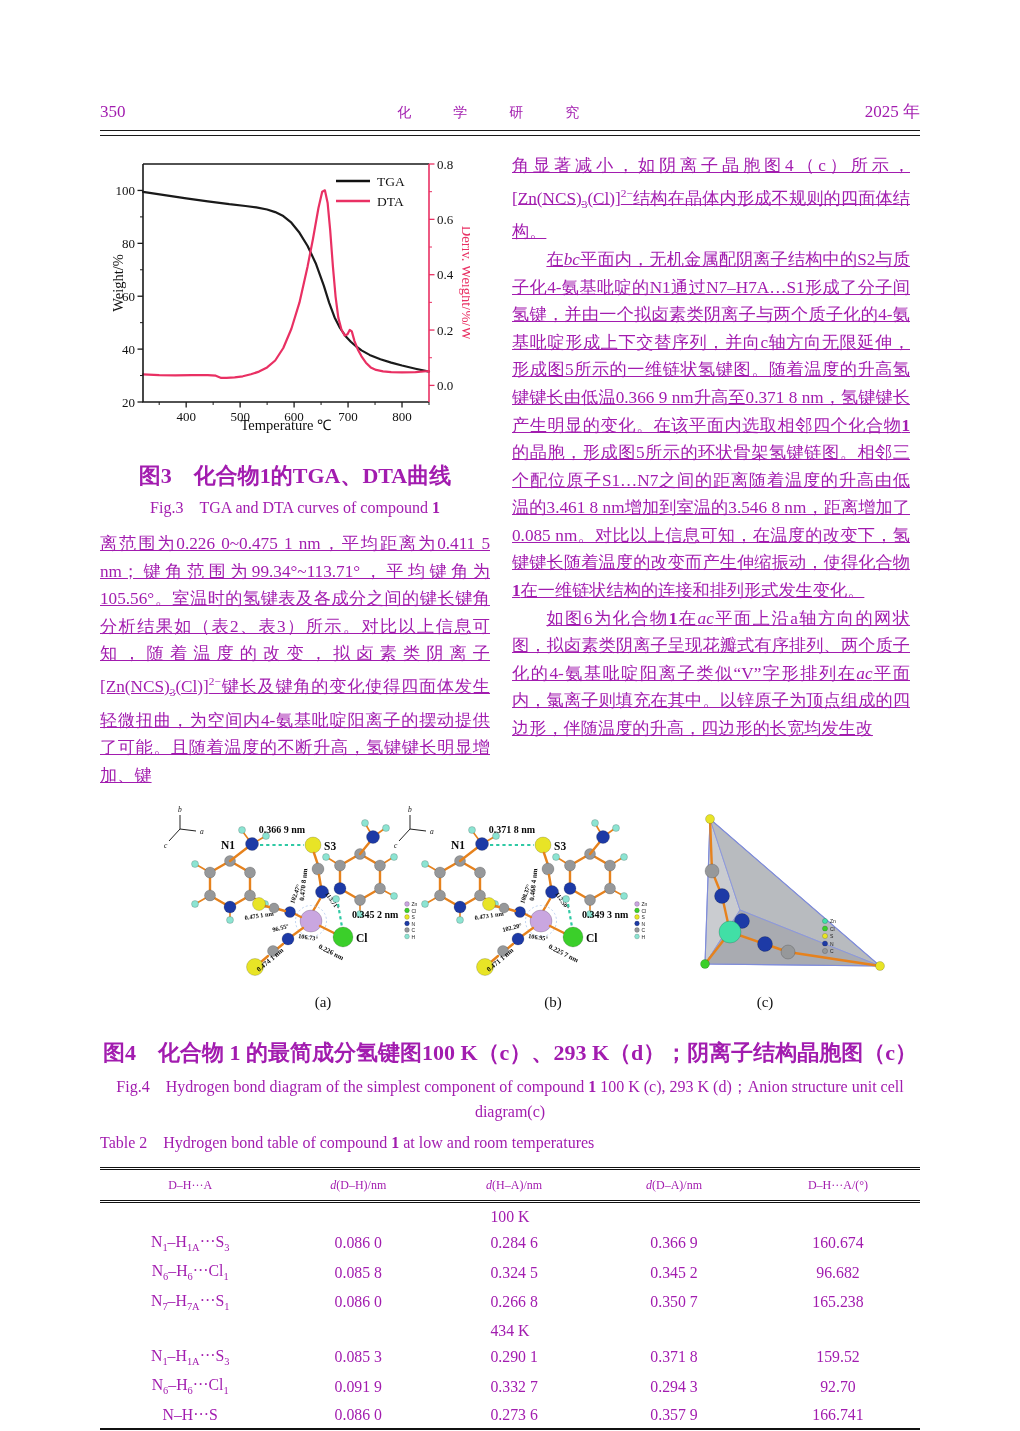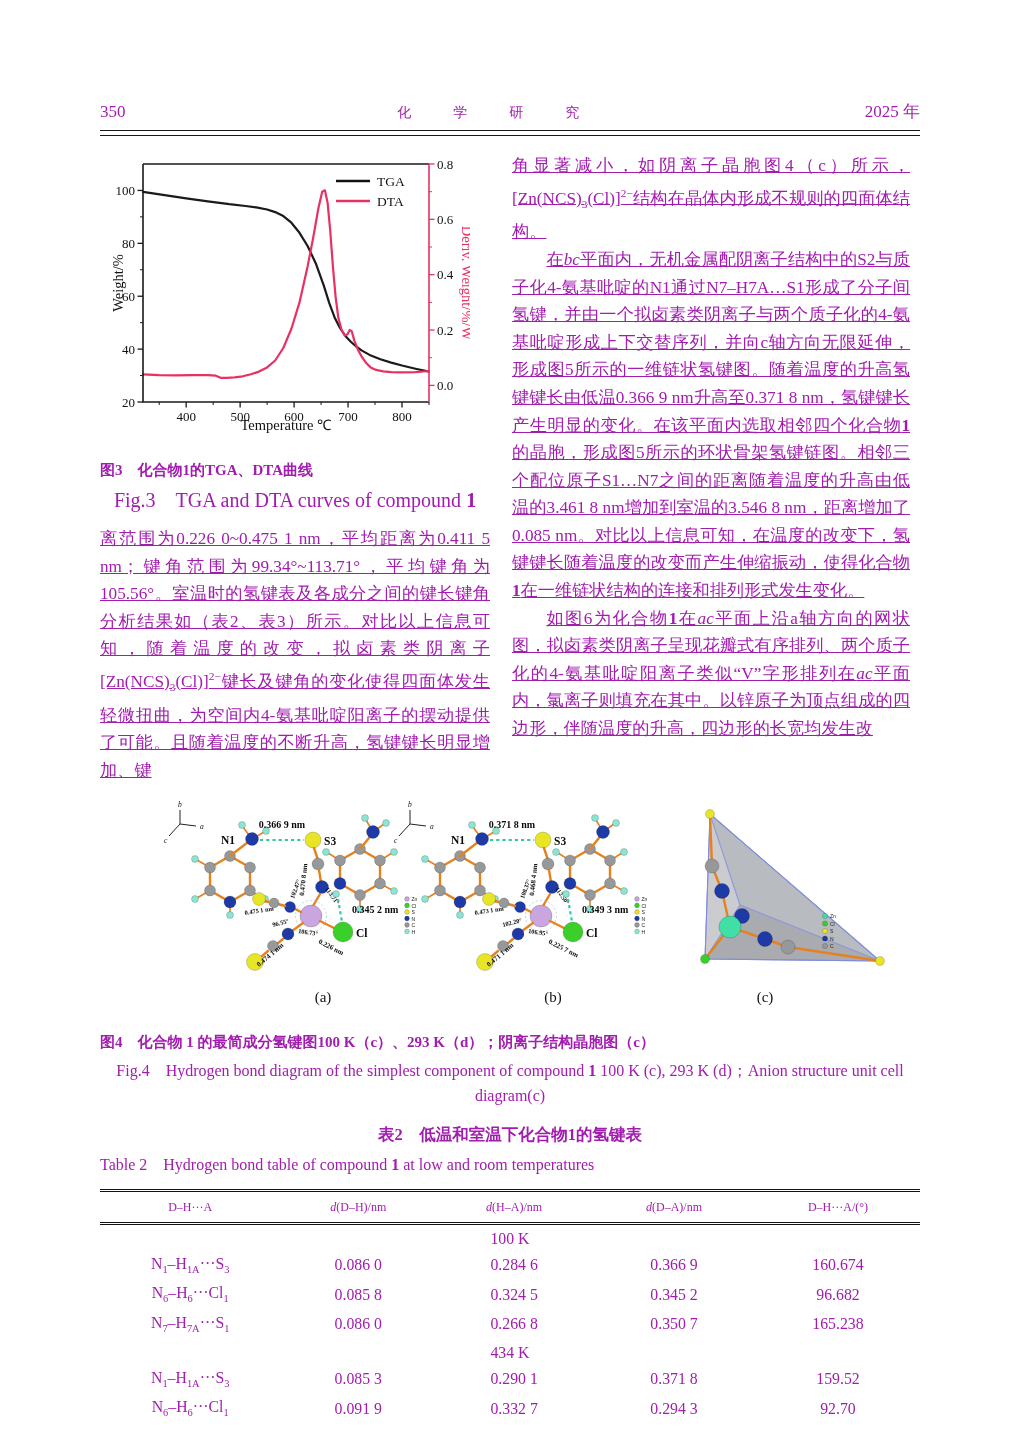--- a/index.html
+++ b/index.html
@@ -11,22 +11,22 @@
        padding-top:100px;font-size:17px;}
   .hdr .jt{letter-spacing:14px;font-size:14px;}
   .hrule{height:4px;border-top:1.6px solid #1a1a1a;border-bottom:1.6px solid #1a1a1a;margin-top:7px;}
   
   .cols{display:flex;gap:22px;margin-top:16px;}
   .col-l{width:390px;}
   .col-r{width:398px;}
   .para{font-size:17.2px;line-height:27.6px;text-align:justify;margin:0;text-decoration:underline;}
   .para.ind{text-indent:2em;}
   .col-l .para{margin-top:11px;}
-  .figcap-zh{text-align:left;font-weight:bold;font-size:15px;margin-top:10px;}
-  .figcap-en{text-align:center;font-size:20px;margin-top:7px;}
+  .figcap-zh{text-align:center;font-weight:bold;font-size:22px;margin-top:10px;}
+  .figcap-en{text-align:center;font-size:16px;margin-top:7px;}
   
   .chart-wrap{margin-left:12px;}
   .tick{font:13px "Liberation Serif",serif;fill:#111;}
   .axl{font:14.5px "Liberation Serif",serif;fill:#111;text-anchor:middle;}
   .lgd{font:13.5px "Liberation Serif",serif;fill:#111;}
   .pinkf{fill:#e93063;}
   
   .fig4{margin-top:14px;}
   .bondl{stroke:#e6821d;stroke-width:2.4;stroke-linecap:round;}
   .bonds{stroke:#e6821d;stroke-width:1.6;stroke-linecap:round;}
@@ -439,21 +439,20 @@
             <text class="lgt" x="160" y="149">C</text>
       </g>
       <text class="cap" x="95" y="203">(c)</text>
     </g>
   </svg>
 
   <div class="figcap-zh">图4　化合物 <b>1</b> 的最简成分氢键图100 K（c）、293 K（d）；阴离子结构晶胞图（c）</div>
   <div class="fig4cap-en">Fig.4　Hydrogen bond diagram of the simplest component of compound <b>1</b> 100 K (c), 293 K (d)；Anion structure unit cell diagram(c)</div>
 
   
-  <div class="t2zh">表2　低温和室温下化合物1的氢键表</div>
   <div class="t2en">Table 2　Hydrogen bond table of compound <b>1</b> at low and room temperatures</div>
 
   <table class="hbt">
     <colgroup>
           <col style="width:22%">
           <col style="width:19%">
           <col style="width:19%">
           <col style="width:20%">
           <col style="width:20%">
         </colgroup>

